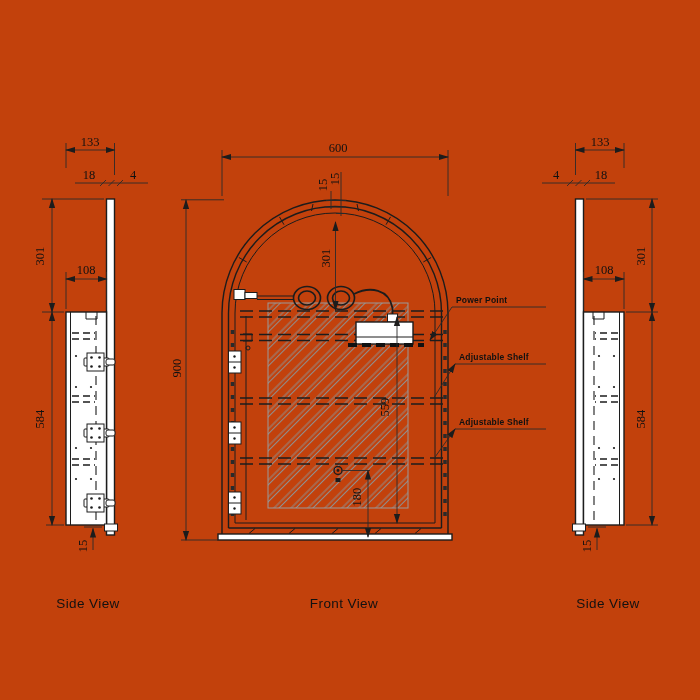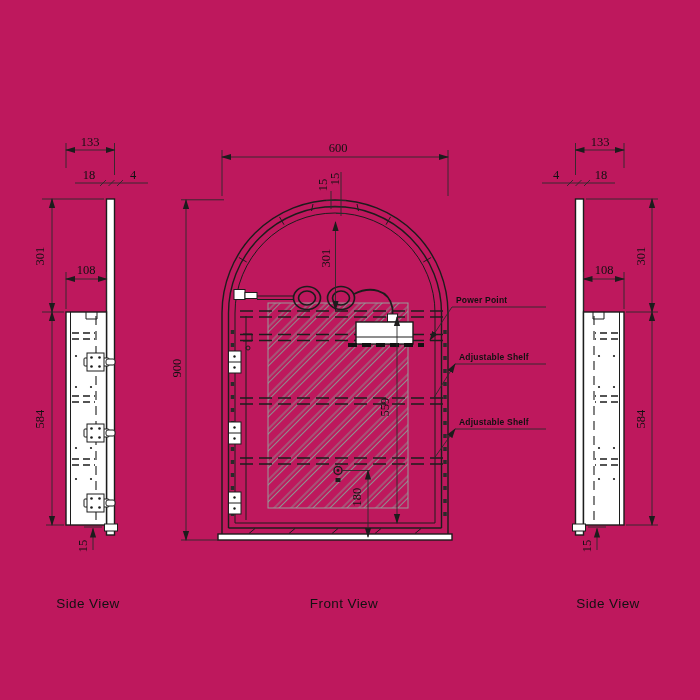--- a/index.html
+++ b/index.html
@@ -1,16 +1,16 @@
 <!DOCTYPE html>
 <html><head>
 <meta charset="utf-8">
 <style>
   html,body{margin:0;padding:0;background:#ffffff;}
-  .canvas{position:relative;width:700px;height:700px;background:#be185d;overflow:hidden;}
+  .canvas{position:relative;width:700px;height:700px;background:#c2410c;overflow:hidden;}
   svg{display:block;}
   .ln{stroke:#1c1c1c;stroke-width:1.4;fill:none;}
   .lnthin{stroke:#1c1c1c;stroke-width:1;fill:none;}
   .wfill{fill:#ffffff;}
   .dimln{stroke:#2a2a2a;stroke-width:0.9;fill:none;}
   .dash{stroke:#1c1c1c;stroke-width:1.5;fill:none;stroke-dasharray:13 6;}
   .dashsm{stroke:#1c1c1c;stroke-width:1.3;fill:none;stroke-dasharray:7 4;}
   .dashback{stroke:#1c1c1c;stroke-width:1.1;fill:none;stroke-dasharray:9 6;}
   .pins{stroke:#2a2a2a;stroke-width:3.5;fill:none;stroke-dasharray:4 9;}
   .thickdash{stroke:#111;stroke-width:4;fill:none;stroke-dasharray:9 5;}

